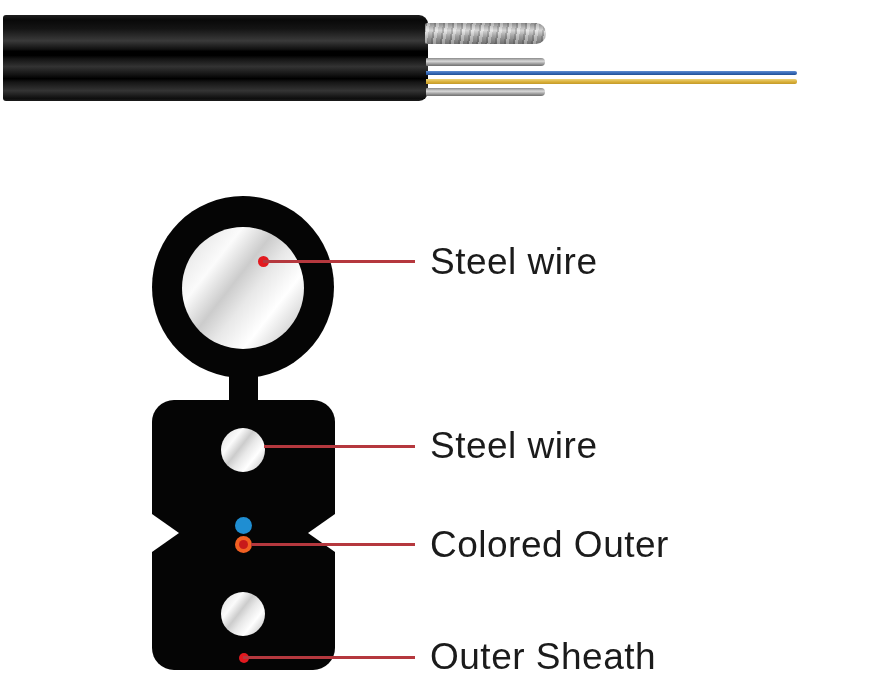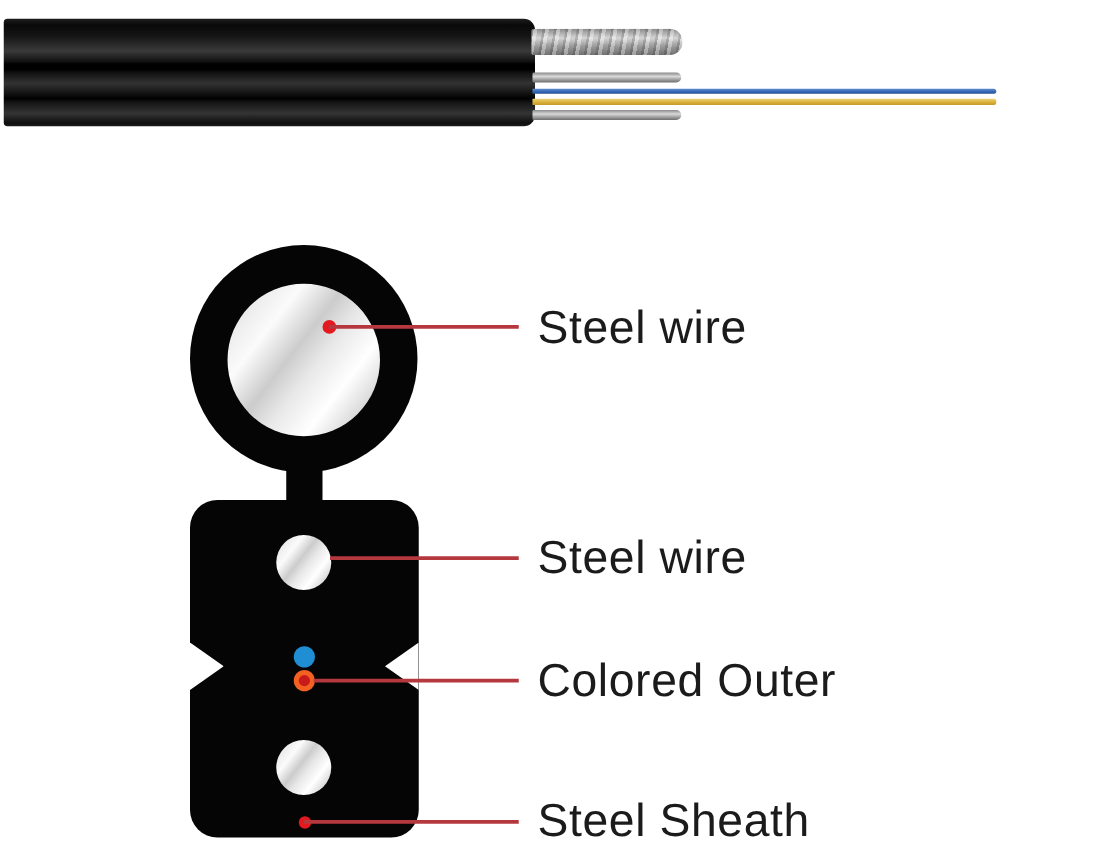--- a/index.html
+++ b/index.html
@@ -107,15 +107,15 @@
   </div>
 
   <div class="abs leader l1"></div>
   <div class="abs leader l2"></div>
   <div class="abs leader l3"></div>
   <div class="abs leader l4"></div>
 
   <div class="abs diagram-label l1">Steel wire</div>
   <div class="abs diagram-label l2">Steel wire</div>
   <div class="abs diagram-label l3">Colored Outer</div>
-  <div class="abs diagram-label l4">Steel Sheath</div>
+  <div class="abs diagram-label l4">Outer Sheath</div>
 
 </div>
 
 </body></html>

